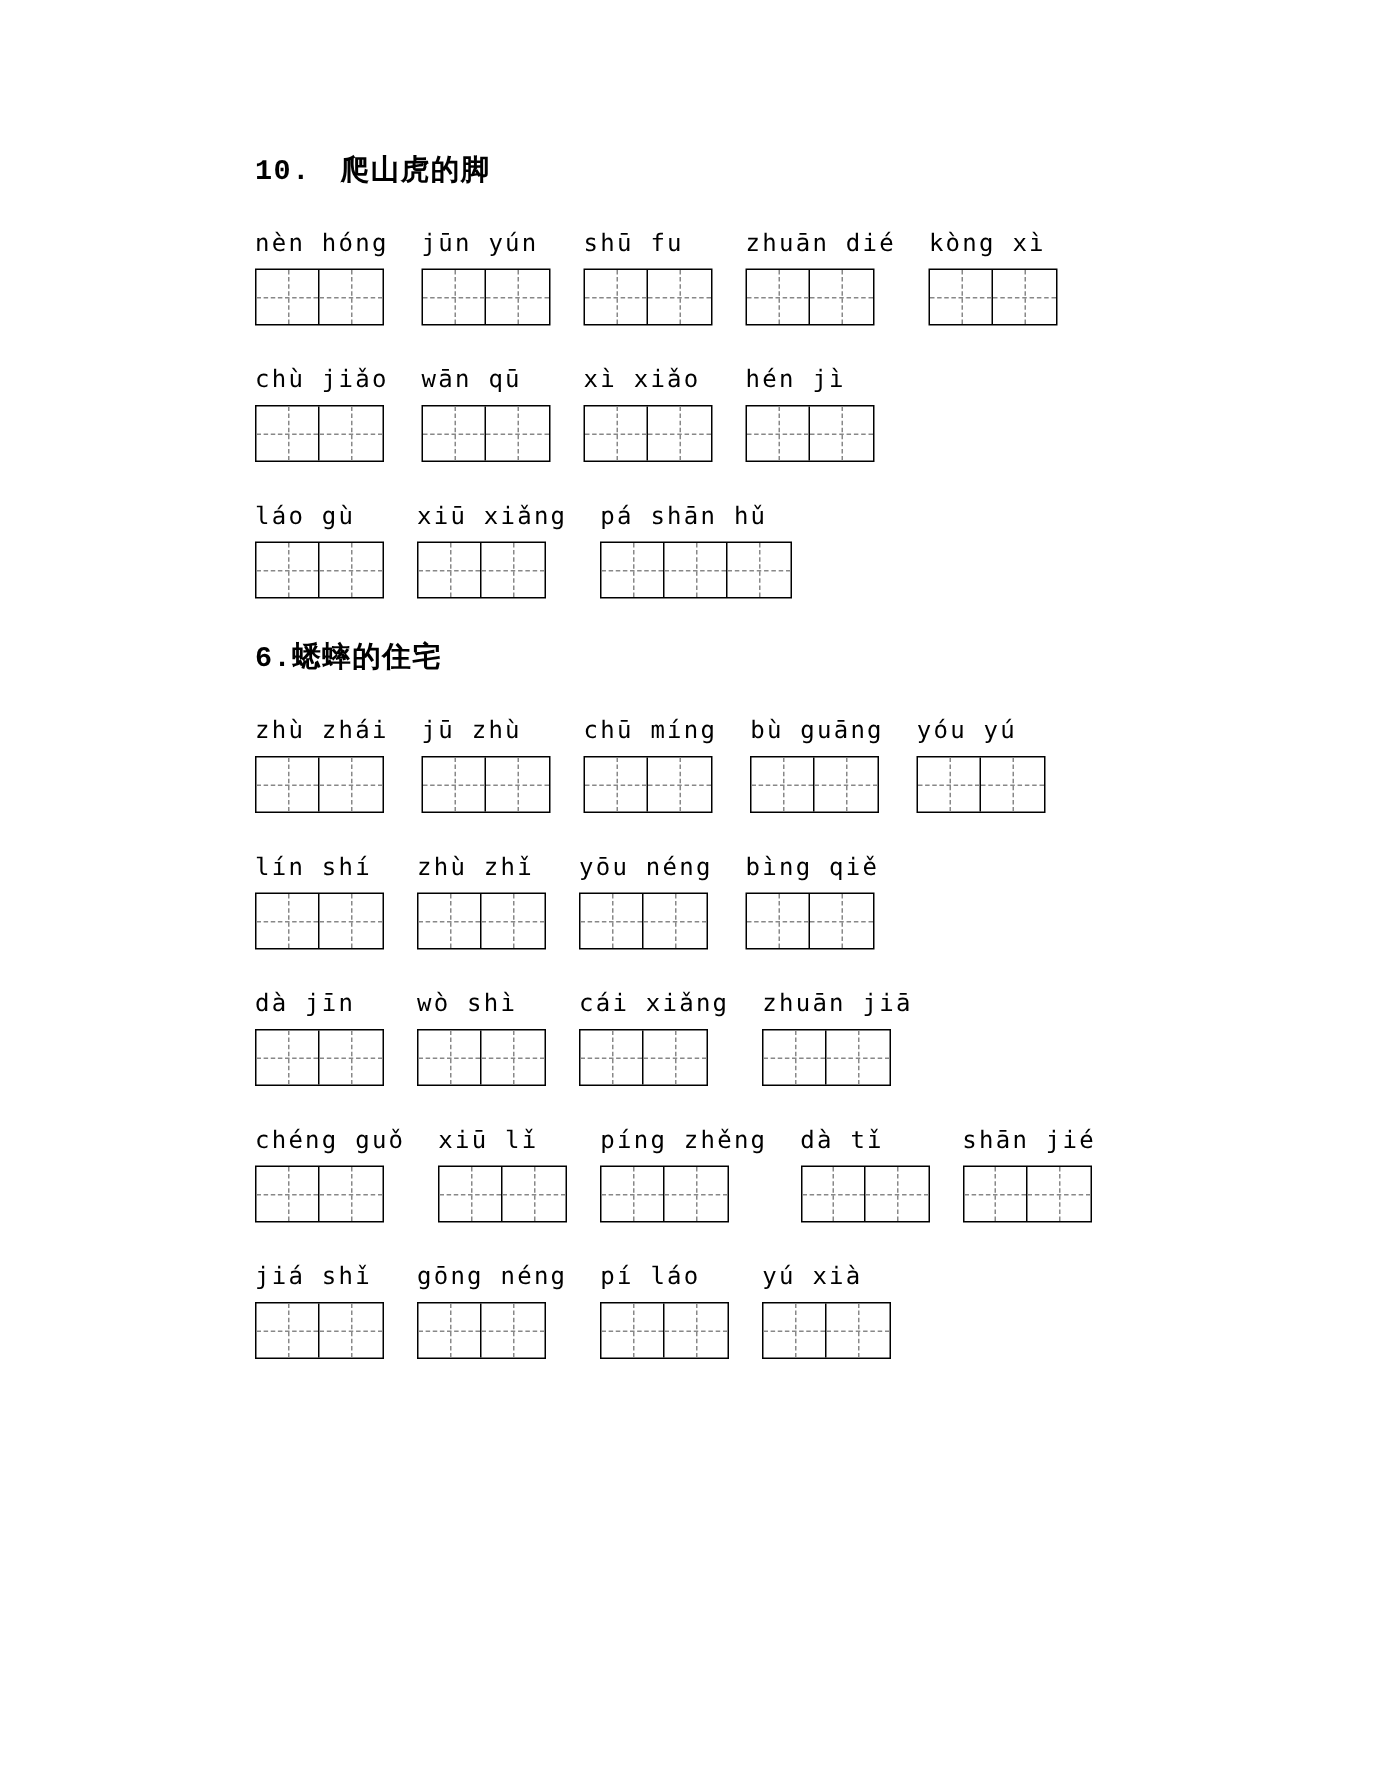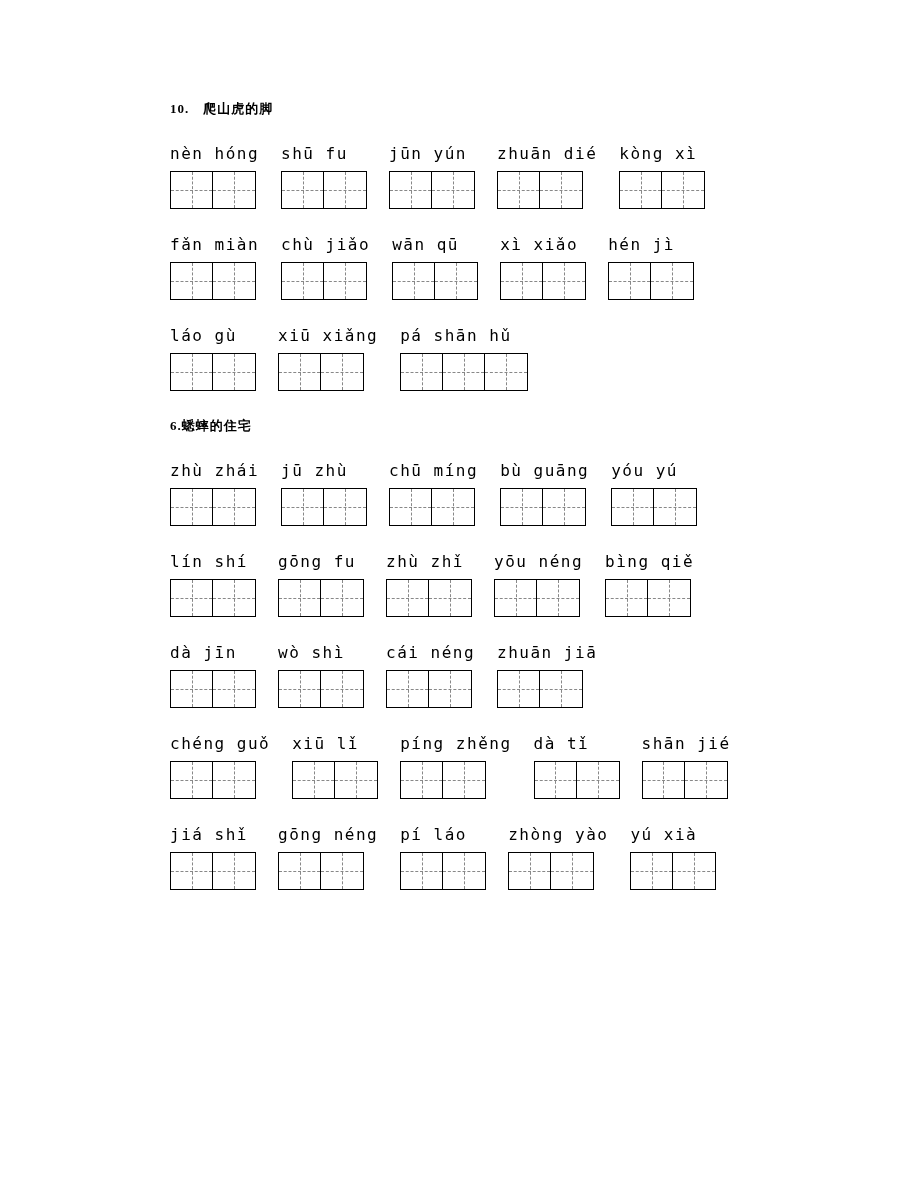--- a/index.html
+++ b/index.html
@@ -3,24 +3,25 @@
   <meta charset="utf-8">
   <style>
     * { margin: 0; padding: 0; box-sizing: border-box; }
     body {
       background: #fff;
       font-family: "SimSun", "宋体", serif;
       width: 920px;
       padding: 100px 170px 40px 170px;
     }
     .section-title {
-      font-size: 13px;
+      font-size: 19px;
       font-weight: bold;
       margin-bottom: 26px;
       letter-spacing: 1px;
+      font-family: Liberation Mono, monospace;
     }
     .row {
       display: flex;
       gap: 22px;
       margin-bottom: 26px;
       flex-wrap: nowrap;
     }
     .word-block {
       display: flex;
       flex-direction: column;
@@ -66,57 +67,50 @@
     <div class="section-title">10.　爬山虎的脚</div>
     <div class="row">
       <div class="word-block">
         <div class="pinyin">nèn hóng</div>
         <div class="grid-box">
           <div class="cell"></div>
           <div class="cell"></div>
         </div>
       </div>
       <div class="word-block">
+        <div class="pinyin">jūn yún</div>
+        <div class="grid-box">
+          <div class="cell"></div>
+          <div class="cell"></div>
+        </div>
+      </div>
+      <div class="word-block">
         <div class="pinyin">shū fu</div>
         <div class="grid-box">
           <div class="cell"></div>
           <div class="cell"></div>
         </div>
       </div>
       <div class="word-block">
-        <div class="pinyin">jūn yún</div>
-        <div class="grid-box">
-          <div class="cell"></div>
-          <div class="cell"></div>
-        </div>
-      </div>
-      <div class="word-block">
         <div class="pinyin">zhuān dié</div>
         <div class="grid-box">
           <div class="cell"></div>
           <div class="cell"></div>
         </div>
       </div>
       <div class="word-block">
         <div class="pinyin">kòng xì</div>
         <div class="grid-box">
           <div class="cell"></div>
           <div class="cell"></div>
         </div>
       </div>
     </div>
     <div class="row">
       <div class="word-block">
-        <div class="pinyin">fǎn miàn</div>
-        <div class="grid-box">
-          <div class="cell"></div>
-          <div class="cell"></div>
-        </div>
-      </div>
-      <div class="word-block">
         <div class="pinyin">chù jiǎo</div>
         <div class="grid-box">
           <div class="cell"></div>
           <div class="cell"></div>
         </div>
       </div>
       <div class="word-block">
         <div class="pinyin">wān qū</div>
         <div class="grid-box">
           <div class="cell"></div>
@@ -202,27 +196,20 @@
     </div>
     <div class="row">
       <div class="word-block">
         <div class="pinyin">lín shí</div>
         <div class="grid-box">
           <div class="cell"></div>
           <div class="cell"></div>
         </div>
       </div>
       <div class="word-block">
-        <div class="pinyin">gōng fu</div>
-        <div class="grid-box">
-          <div class="cell"></div>
-          <div class="cell"></div>
-        </div>
-      </div>
-      <div class="word-block">
         <div class="pinyin">zhù zhǐ</div>
         <div class="grid-box">
           <div class="cell"></div>
           <div class="cell"></div>
         </div>
       </div>
       <div class="word-block">
         <div class="pinyin">yōu néng</div>
         <div class="grid-box">
           <div class="cell"></div>
@@ -246,21 +233,21 @@
         </div>
       </div>
       <div class="word-block">
         <div class="pinyin">wò shì</div>
         <div class="grid-box">
           <div class="cell"></div>
           <div class="cell"></div>
         </div>
       </div>
       <div class="word-block">
-        <div class="pinyin">cái néng</div>
+        <div class="pinyin">cái xiǎng</div>
         <div class="grid-box">
           <div class="cell"></div>
           <div class="cell"></div>
         </div>
       </div>
       <div class="word-block">
         <div class="pinyin">zhuān jiā</div>
         <div class="grid-box">
           <div class="cell"></div>
           <div class="cell"></div>
@@ -314,27 +301,20 @@
       </div>
       <div class="word-block">
         <div class="pinyin">gōng néng</div>
         <div class="grid-box">
           <div class="cell"></div>
           <div class="cell"></div>
         </div>
       </div>
       <div class="word-block">
         <div class="pinyin">pí láo</div>
-        <div class="grid-box">
-          <div class="cell"></div>
-          <div class="cell"></div>
-        </div>
-      </div>
-      <div class="word-block">
-        <div class="pinyin">zhòng yào</div>
         <div class="grid-box">
           <div class="cell"></div>
           <div class="cell"></div>
         </div>
       </div>
       <div class="word-block">
         <div class="pinyin">yú xià</div>
         <div class="grid-box">
           <div class="cell"></div>
           <div class="cell"></div>

